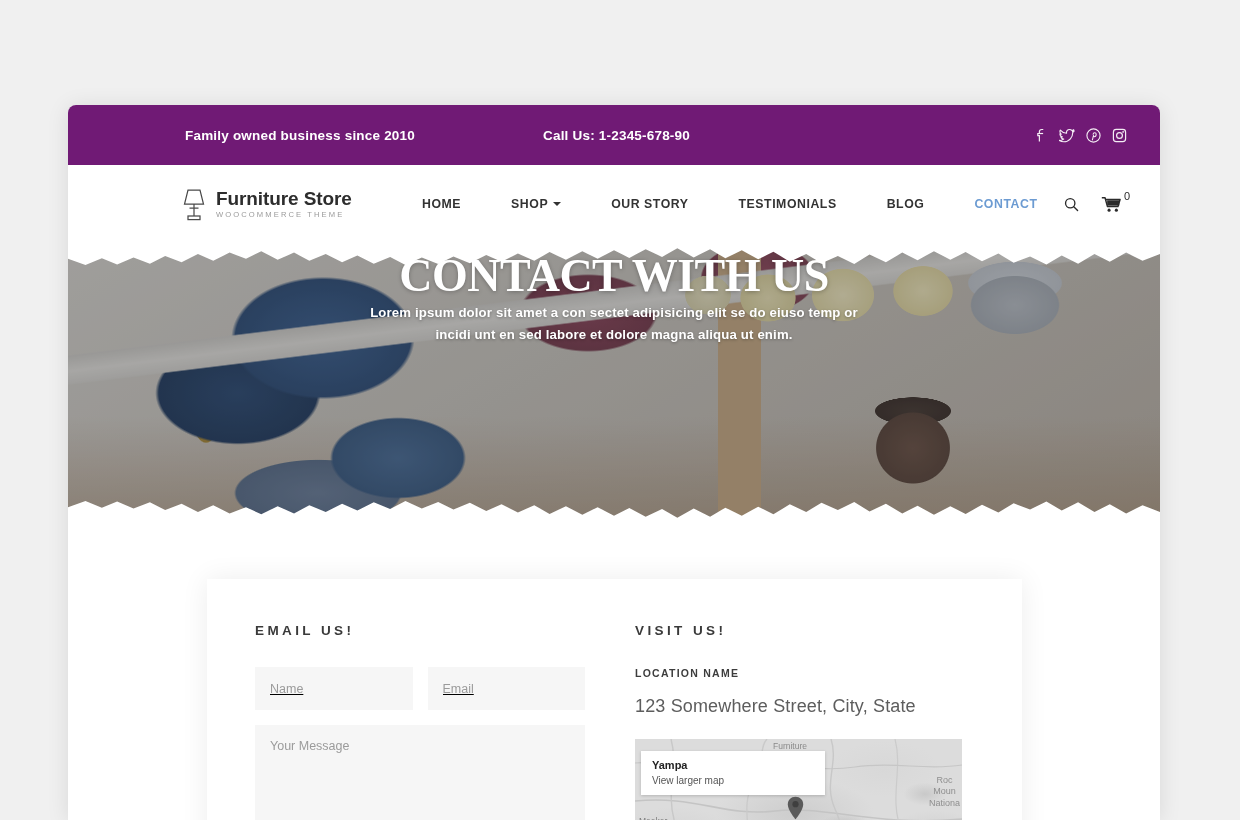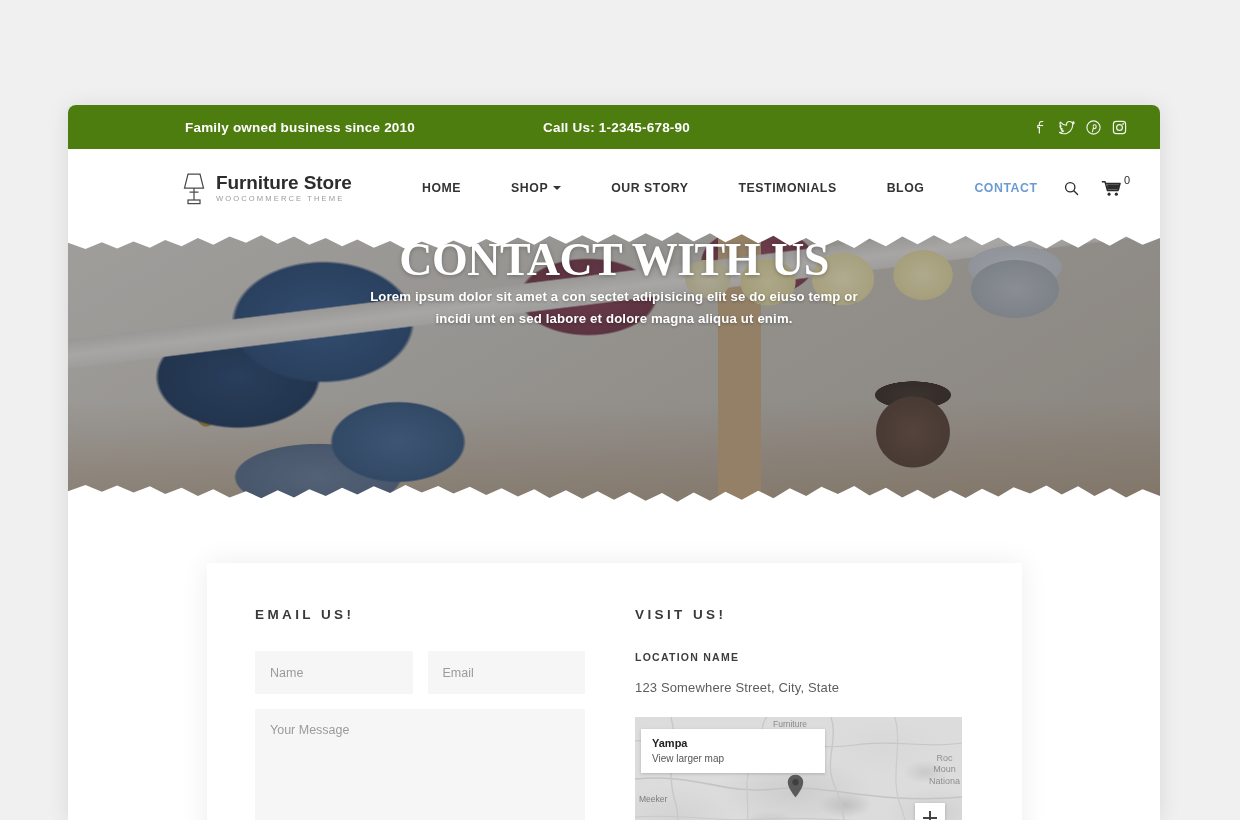--- a/index.html
+++ b/index.html
@@ -21,22 +21,22 @@
     width: 1092px;
     height: 715px;
     background: #ffffff;
     border-radius: 8px 8px 0 0;
     box-shadow: 0 2px 22px rgba(0,0,0,0.10);
     overflow: hidden;
   }
 
   
   .topbar {
-    height: 44px;
-    background: #4d7c0f;
+    height: 60px;
+    background: #701a75;
     display: flex;
     align-items: center;
     position: relative;
     color: #ffffff;
   }
   .topbar-tagline {
     position: absolute;
     left: 117px;
     font-size: 13.5px;
     font-weight: bold;
@@ -260,21 +260,21 @@
   .col-right { width: 330px; }
 
   .section-head {
     font-size: 13.5px;
     font-weight: bold;
     color: #3a3a3a;
     letter-spacing: 3.4px;
     margin-bottom: 29px;
   }
 
-  .field-row { display: flex; gap: 15px; margin-bottom: 15px; }
+  .field-row { display: flex; gap: 15px; margin-bottom: 15px; text-decoration: underline; }
   .input-field {
     background: #f6f6f6;
     border: none;
     height: 43px;
     width: 100%;
     padding: 0 15px;
     font-family: "Liberation Sans", sans-serif;
     font-size: 12.5px;
     color: #8b8b8b;
     outline: none;
@@ -295,21 +295,21 @@
   .textarea-field::placeholder { color: #9b9b9b; }
 
   .loc-name {
     font-size: 10.5px;
     font-weight: bold;
     color: #3d3d3d;
     letter-spacing: 1.25px;
     margin-bottom: 17px;
   }
   .loc-addr {
-    font-size: 13px;
+    font-size: 18px;
     color: #5d5d5d;
     letter-spacing: 0.15px;
     margin-bottom: 22px;
   }
 
   
   .map {
     position: relative;
     width: 327px;
     height: 118px;

